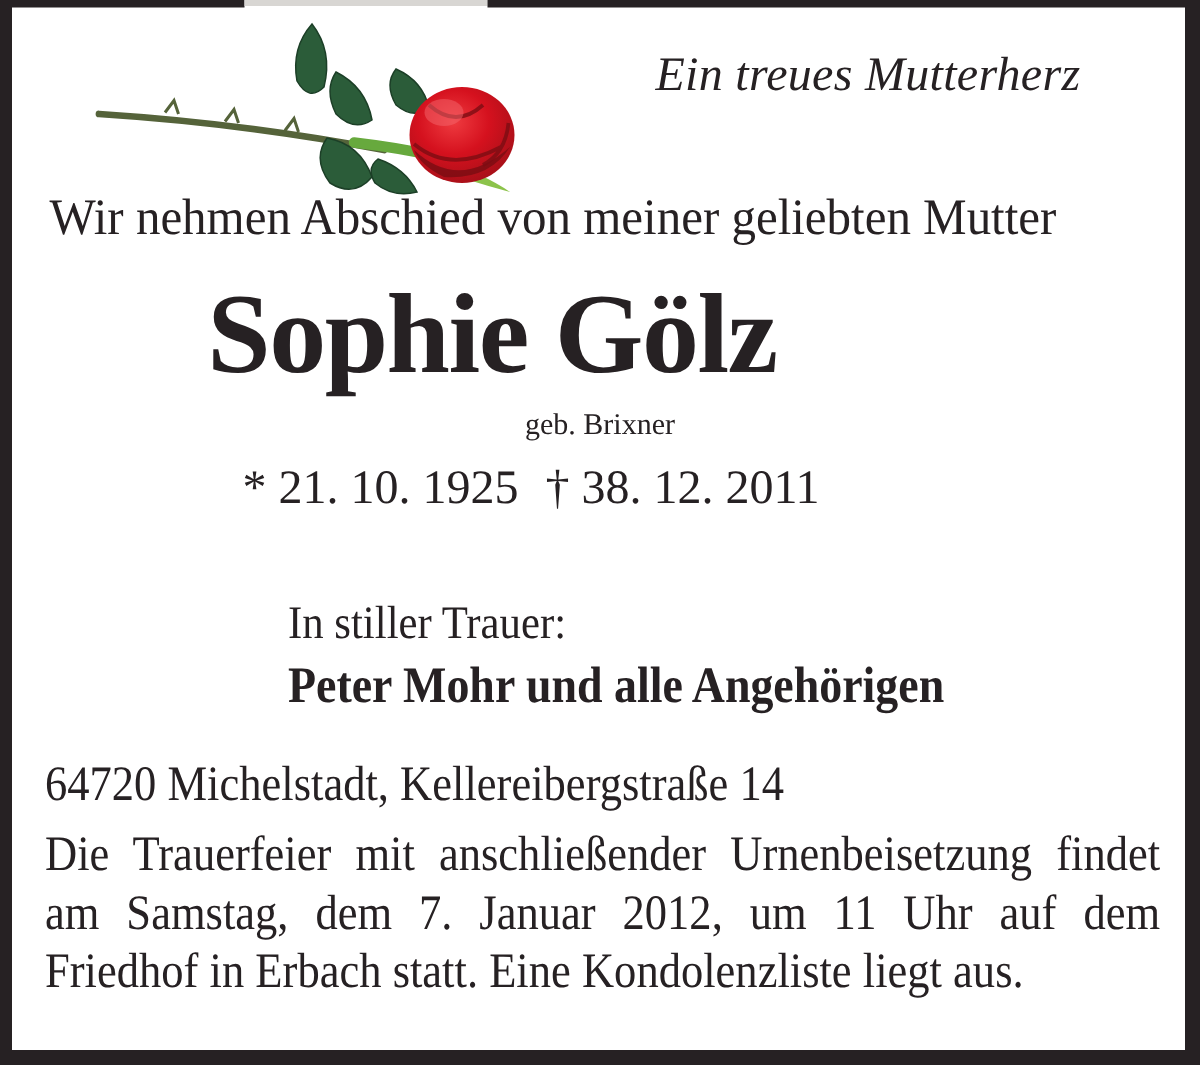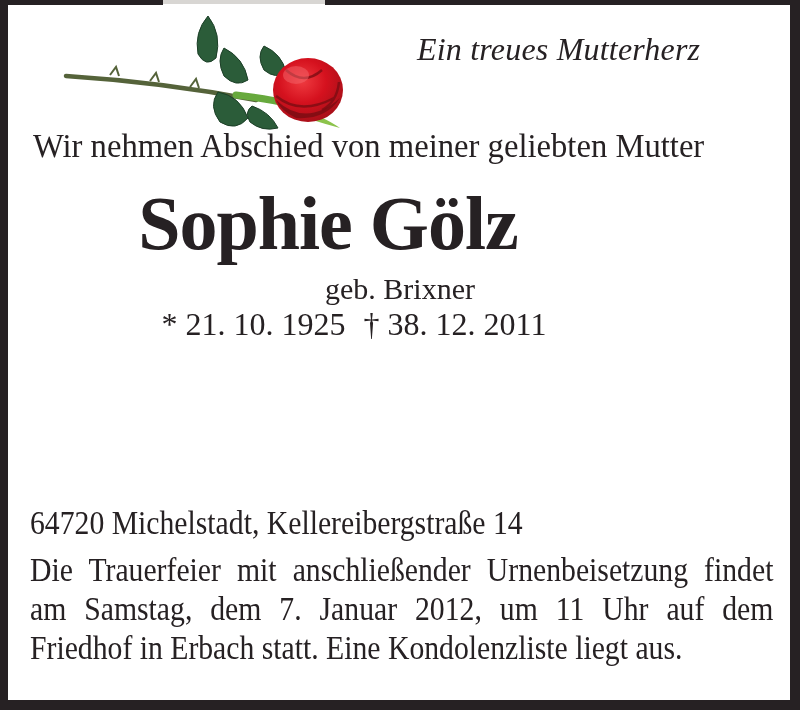--- a/index.html
+++ b/index.html
@@ -24,37 +24,37 @@
   .frame-top-right  { position: absolute; left: 325px; top: 0;    width: 475px; height: 5px;  background: var(--frame, #262123); }
   .frame-left       { position: absolute; left: 0;     top: 0;    width: 8px;   height: 710px; background: var(--frame, #262123); }
   .frame-right      { position: absolute; right: 0;    top: 0;    width: 10px;  height: 710px; background: var(--frame, #262123); }
   .frame-bottom     { position: absolute; left: 0;     bottom: 0; width: 800px; height: 10px; background: var(--frame, #262123); }
 
   
   .rose-svg { position: absolute; left: 38px; top: 4px; width: 325px; height: 128px; }
 
   
   .quote {
-    position: absolute; left: 417px; top: 30px;
+    position: absolute; left: 437px; top: 30px;
     font-style: italic; font-size: 32px; line-height: 39px;
     letter-spacing: 0.2px; white-space: nowrap;
   }
   .intro {
     position: absolute; left: 33px; top: 127px;
     font-size: 34px; white-space: nowrap;
     transform: scaleX(0.96); transform-origin: 0 0;
   }
   .name {
     position: absolute; left: 0; top: 182px; width: 656px;
     text-align: center; font-weight: 700; font-size: 76px; line-height: 82px;
     letter-spacing: -1px;
   }
   .maiden {
     position: absolute; left: 0; top: 272px; width: 800px;
-    text-align: center; font-size: 30px;
+    text-align: center; font-size: 20px;
   }
   .dates {
     position: absolute; left: 0; top: 306px; width: 708px;
     display: flex; justify-content: center; gap: 18px;
     font-size: 32px;
   }
   .mourning { position: absolute; left: 192px; top: 397px; }
   .mourning-label {
     font-size: 31px; white-space: nowrap;
     transform: scaleX(0.92); transform-origin: 0 0;
@@ -120,18 +120,22 @@
 
   <div class="intro">Wir nehmen Abschied von meiner geliebten Mutter</div>
 
   <div class="name">Sophie Gölz</div>
   <div class="maiden">geb. Brixner</div>
   <div class="dates">
     <span>* 21. 10. 1925</span>
     <span>† 38. 12. 2011</span>
   </div>
 
+  <div class="mourning">
+    <div class="mourning-label">In stiller Trauer:</div>
+    <div class="mourners">Peter Mohr und alle Angehörigen</div>
+  </div>
 
   <div class="address">64720 Michelstadt, Kellereibergstraße 14</div>
 
   <div class="funeral">Die Trauerfeier mit anschließender Urnenbeisetzung findet am Samstag, dem 7. Januar 2012, um 11 Uhr auf dem Friedhof in Erbach statt. Eine Kondolenzliste liegt aus.</div>
 
 </div>
 
 </body></html>

